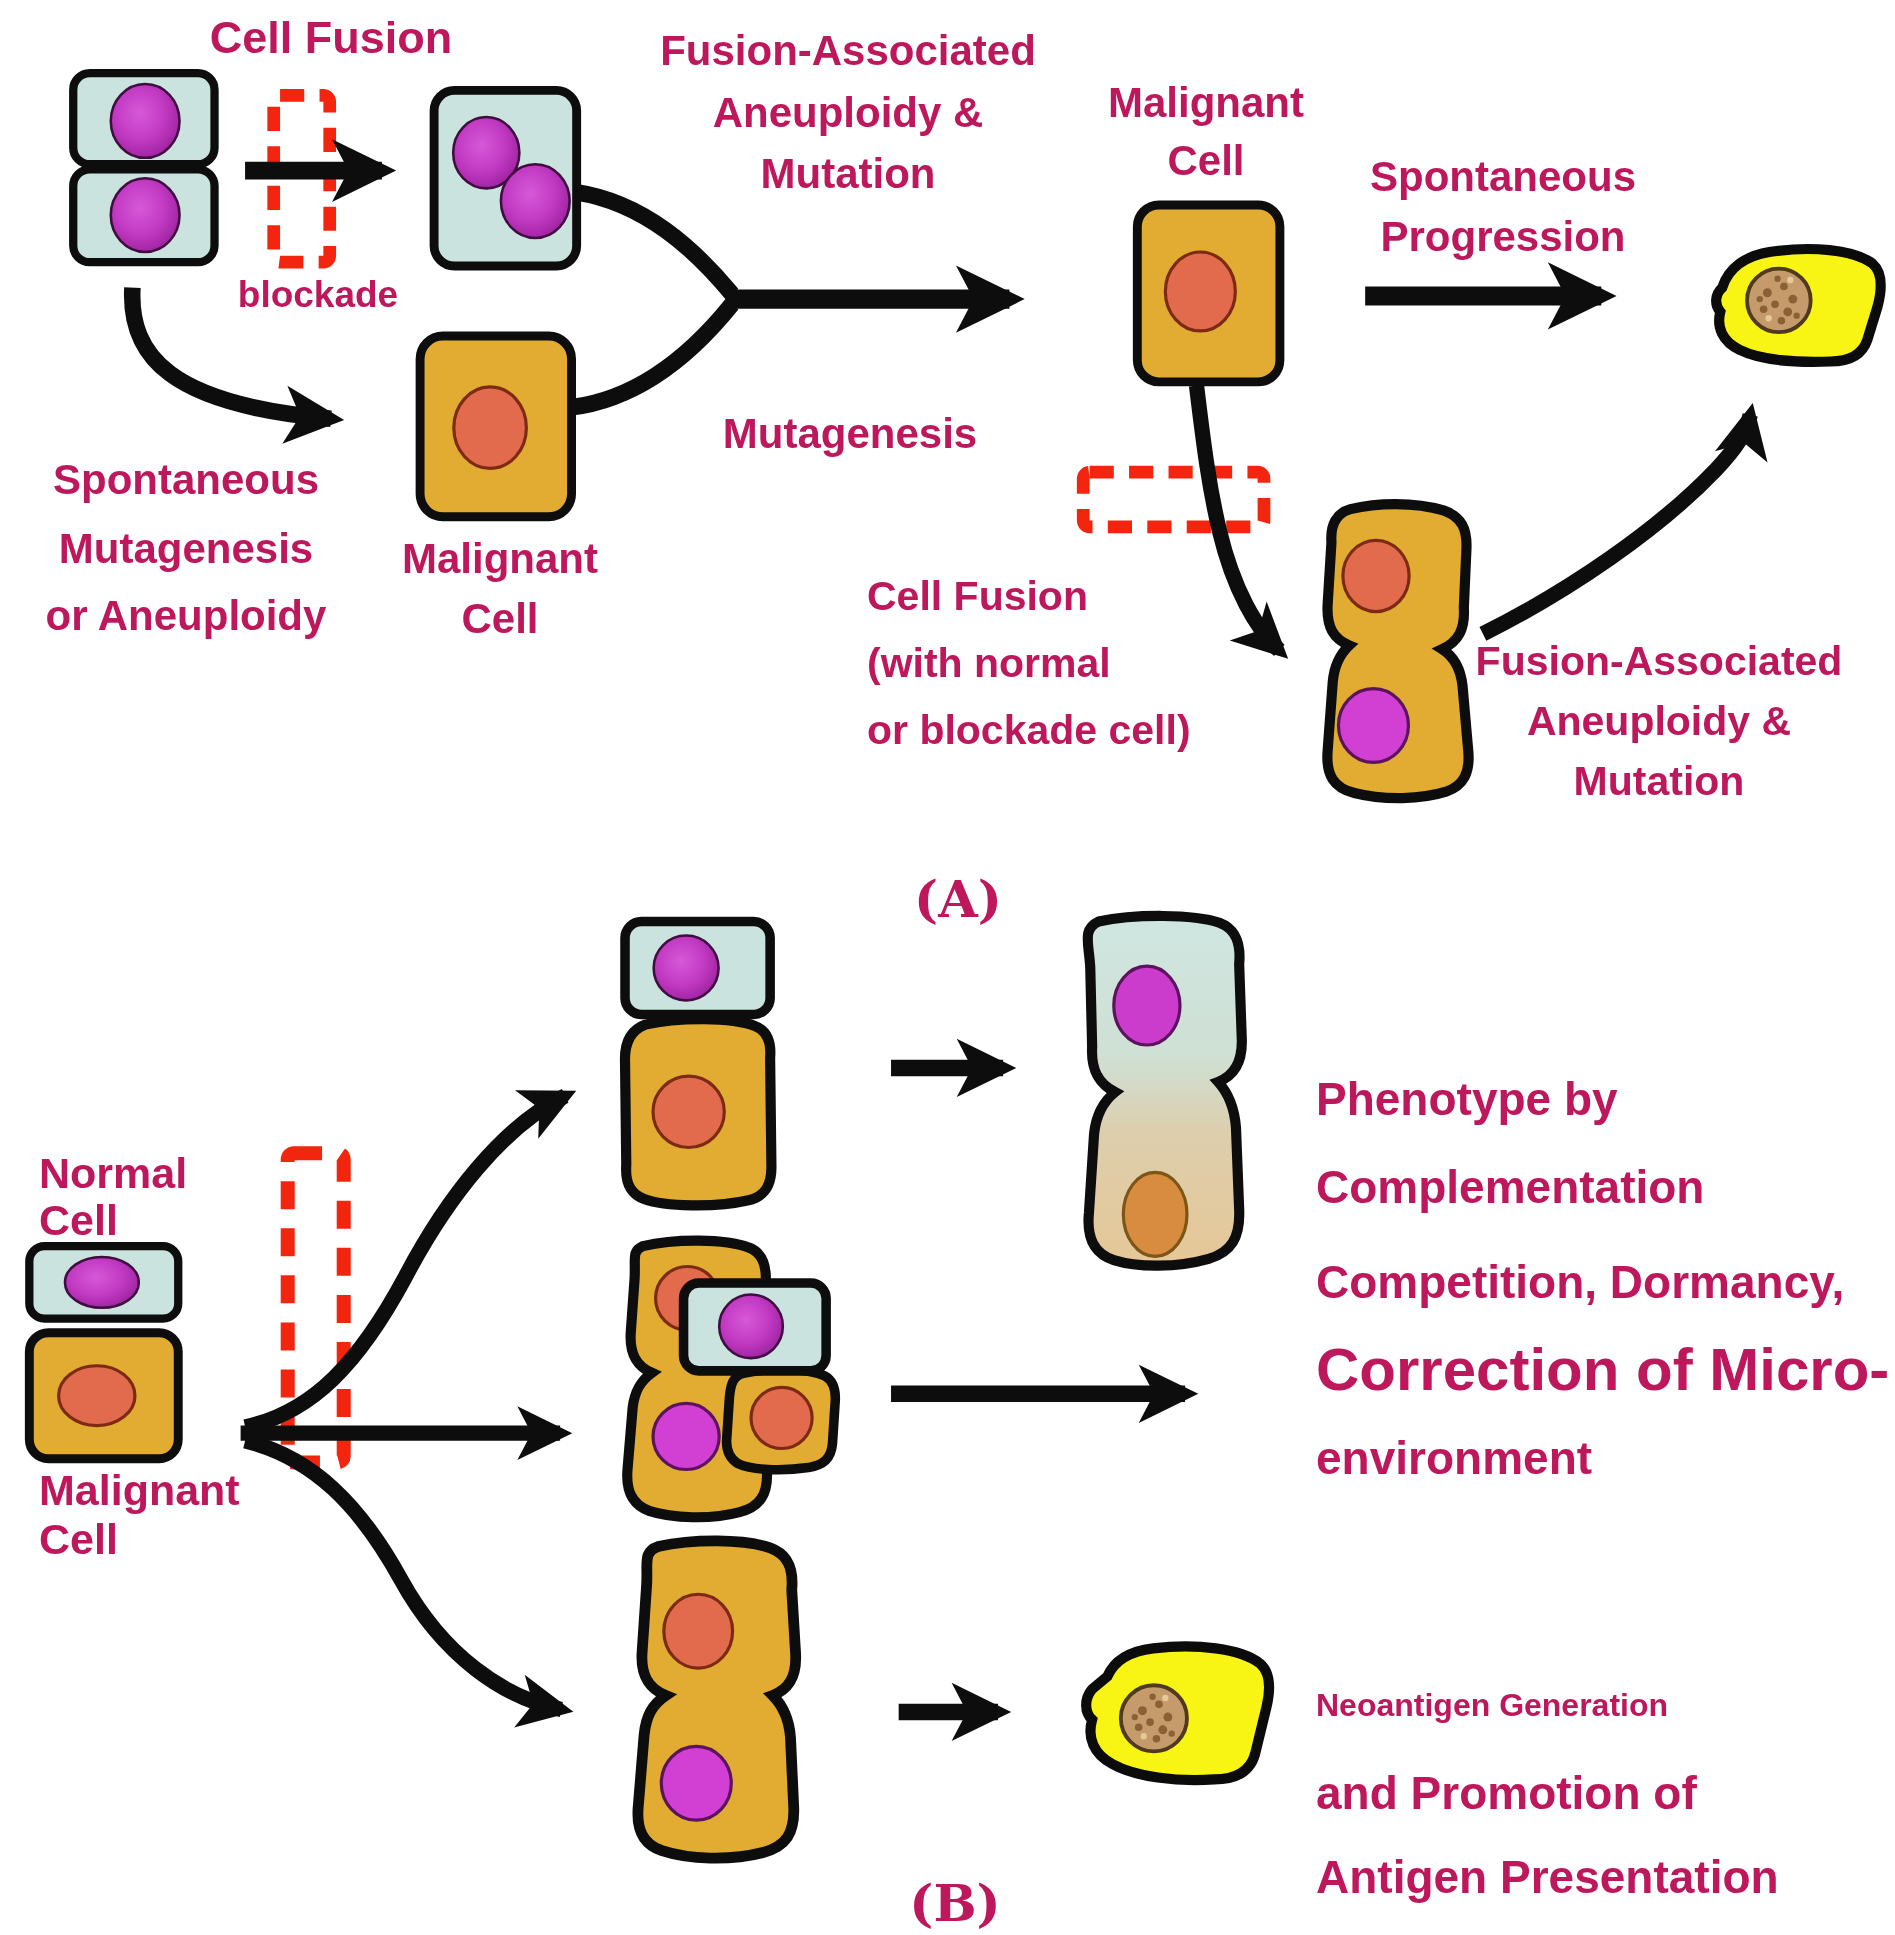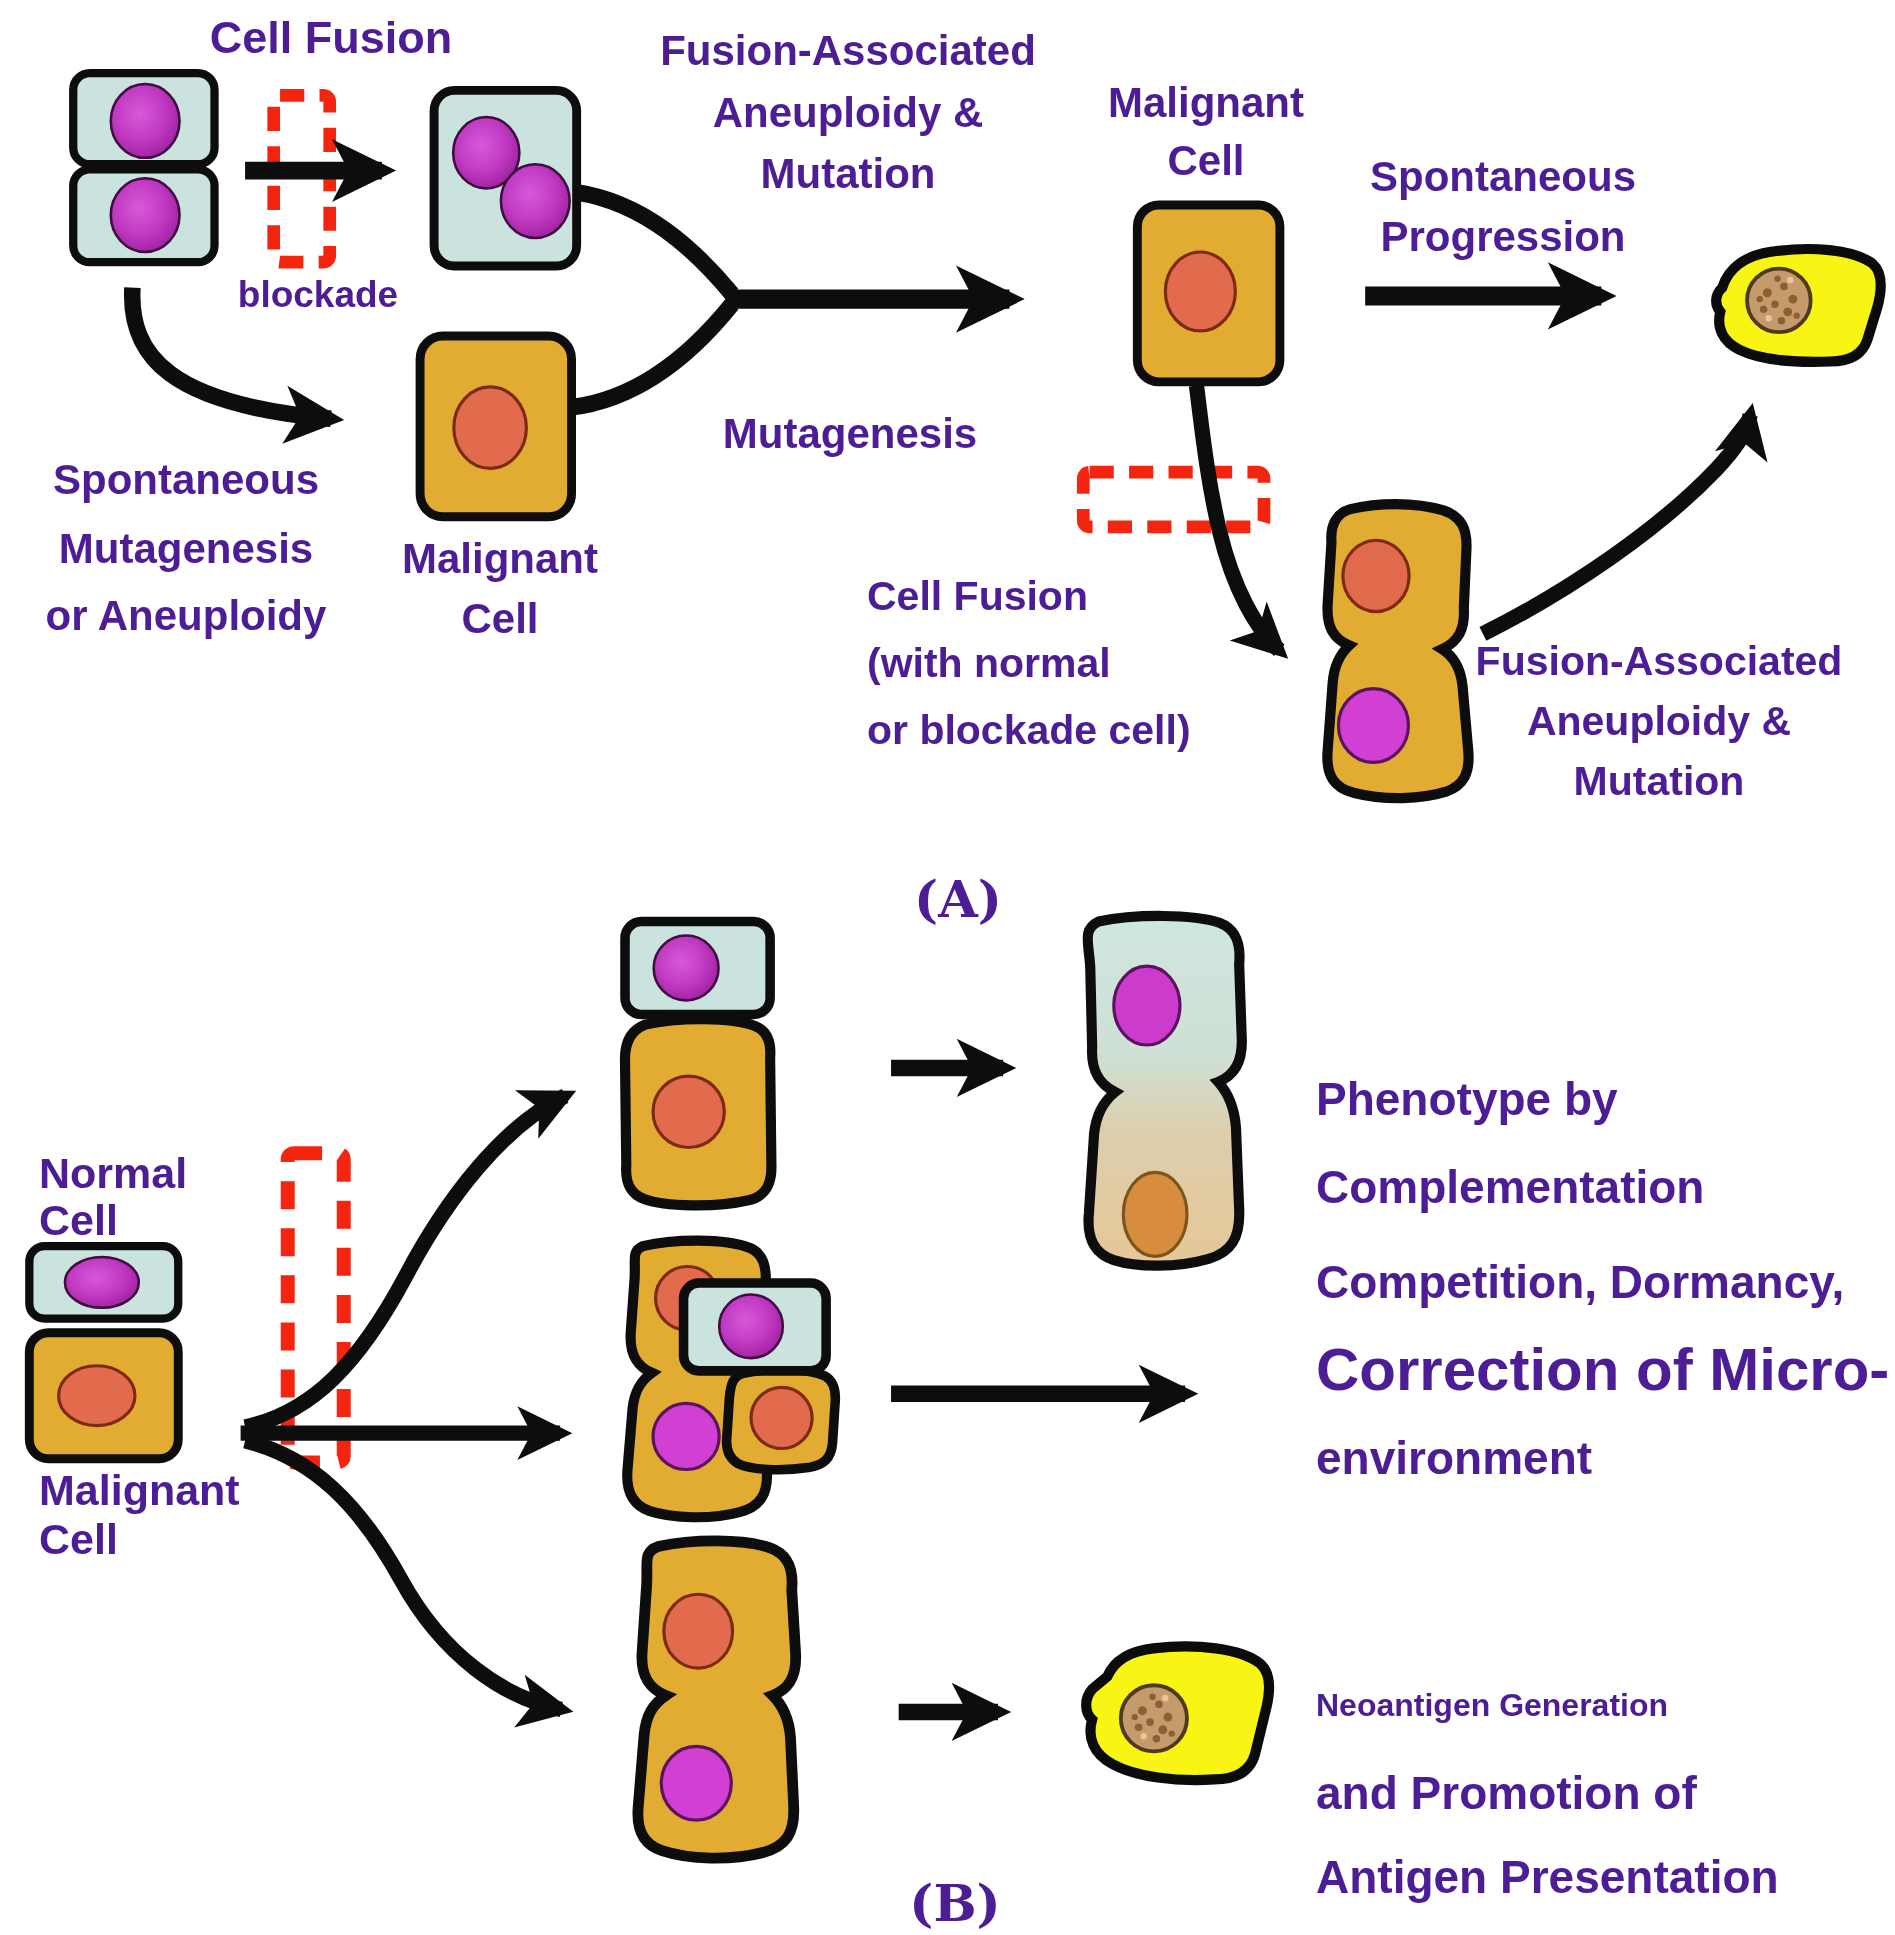--- a/index.html
+++ b/index.html
@@ -1,18 +1,18 @@
 <!DOCTYPE html>
 <html style="font-size:10.2px"><head>
 <meta charset="utf-8">
 <style>
   html,body{margin:0;padding:0;background:#ffffff;}
   #stage{position:relative;width:1896px;height:1936px;background:#ffffff;overflow:hidden;}
   #art{position:absolute;left:0;top:0;}
-  .lbl{position:absolute;font-family:"Liberation Sans",sans-serif;font-weight:bold;color:#4c1d95;white-space:nowrap;line-height:1;}
+  .lbl{position:absolute;font-family:"Liberation Sans",sans-serif;font-weight:bold;color:#be185d;white-space:nowrap;line-height:1;}
   .c{transform:translate(-50%,-50%);text-align:center;}
   .l{transform:translateY(-50%);}
   .serif{font-family:"DejaVu Serif","Liberation Serif",serif;}
 </style>
 </head>
 <body>
 
 <div id="stage">
 
 <svg id="art" width="1896" height="1936" viewBox="0 0 2979 3042">

